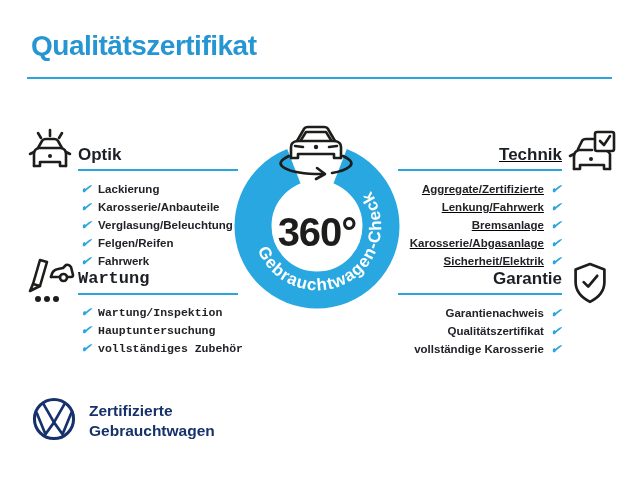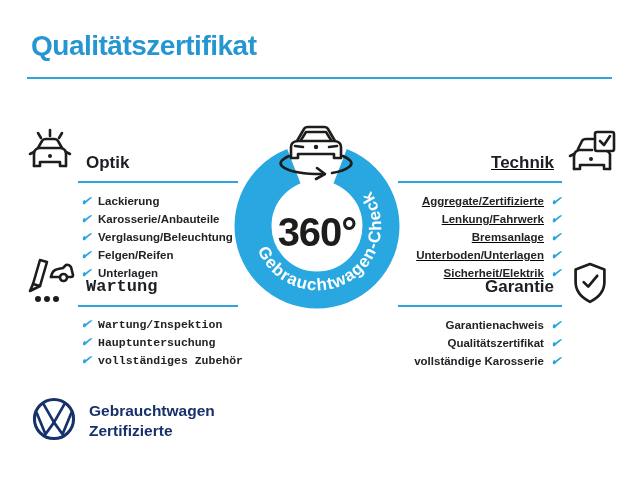--- a/index.html
+++ b/index.html
@@ -14,21 +14,21 @@
   .title{
     left:31px;top:30px;
     font-size:28px;font-weight:700;letter-spacing:-0.5px;
     color:#2696D3;white-space:nowrap;
   }
   .hrule{left:27px;top:77px;width:585px;height:2px;background:#2BA5DC;}
 
   
   .sec{white-space:nowrap;}
   .sec h2{
-    margin:8px;font-size:17px;line-height:21px;font-weight:700;color:#1D1F26;
+    margin:0;font-size:17px;line-height:21px;font-weight:700;color:#1D1F26;
   }
   .sec .rule{height:2px;background:#2BA5DC;margin-top:4px;width:160px;}
   .sec .items{margin-top:9px;}
   .sec .row{line-height:18px;font-size:11.5px;font-weight:700;color:#212327;}
   .sec .ck{
     color:#2BA5DC;font-style:italic;font-size:12px;font-weight:700;
     display:inline-block;transform:skewX(-6deg);
   }
   .sec.left .ck{margin-right:7px;margin-left:3px;}
   .sec.right{text-align:right;}
@@ -104,32 +104,32 @@
 </div>
 
 <section class="abs sec left sec-optik">
   <h2>Optik</h2>
   <div class="rule"></div>
   <div class="items">
     <div class="row"><span class="ck">✔</span><span>Lackierung</span></div>
     <div class="row"><span class="ck">✔</span><span>Karosserie/Anbauteile</span></div>
     <div class="row"><span class="ck">✔</span><span>Verglasung/Beleuchtung</span></div>
     <div class="row"><span class="ck">✔</span><span>Felgen/Reifen</span></div>
-    <div class="row"><span class="ck">✔</span><span>Unterlagen</span></div>
+    <div class="row"><span class="ck">✔</span><span>Fahrwerk</span></div>
   </div>
 </section>
 
 <section class="abs sec right sec-technik">
   <h2>Technik</h2>
   <div class="rule"></div>
   <div class="items">
     <div class="row"><span>Aggregate/Zertifizierte</span><span class="ck">✔</span></div>
     <div class="row"><span>Lenkung/Fahrwerk</span><span class="ck">✔</span></div>
     <div class="row"><span>Bremsanlage</span><span class="ck">✔</span></div>
-    <div class="row"><span>Unterboden/Unterlagen</span><span class="ck">✔</span></div>
+    <div class="row"><span>Karosserie/Abgasanlage</span><span class="ck">✔</span></div>
     <div class="row"><span>Sicherheit/Elektrik</span><span class="ck">✔</span></div>
   </div>
 </section>
 
 <section class="abs sec left sec-wartung">
   <h2>Wartung</h2>
   <div class="rule"></div>
   <div class="items">
     <div class="row"><span class="ck">✔</span><span>Wartung/Inspektion</span></div>
     <div class="row"><span class="ck">✔</span><span>Hauptuntersuchung</span></div>
@@ -179,15 +179,15 @@
 </div>
 
 <div class="abs icon" style="left:31px;top:396px;">
   <svg width="46" height="46" viewBox="0 0 48 48" fill="none" stroke="#16316B" stroke-linecap="round" stroke-linejoin="round">
     <circle cx="24" cy="24" r="20.4" stroke-width="3.2"></circle>
     <path d="M 13.1 8.5 L 24 27.5 L 34.9 8.5" stroke-width="2.8"></path>
     <path d="M 6.1 18 L 15.1 40 L 24 27.5 L 32.9 40 L 41.9 18" stroke-width="2.8"></path>
   </svg>
 </div>
 <div class="abs brand-text">
+  <div>Zertifizierte</div>
   <div>Gebrauchtwagen</div>
-  <div>Zertifizierte</div>
 </div>
 
 </body></html>

